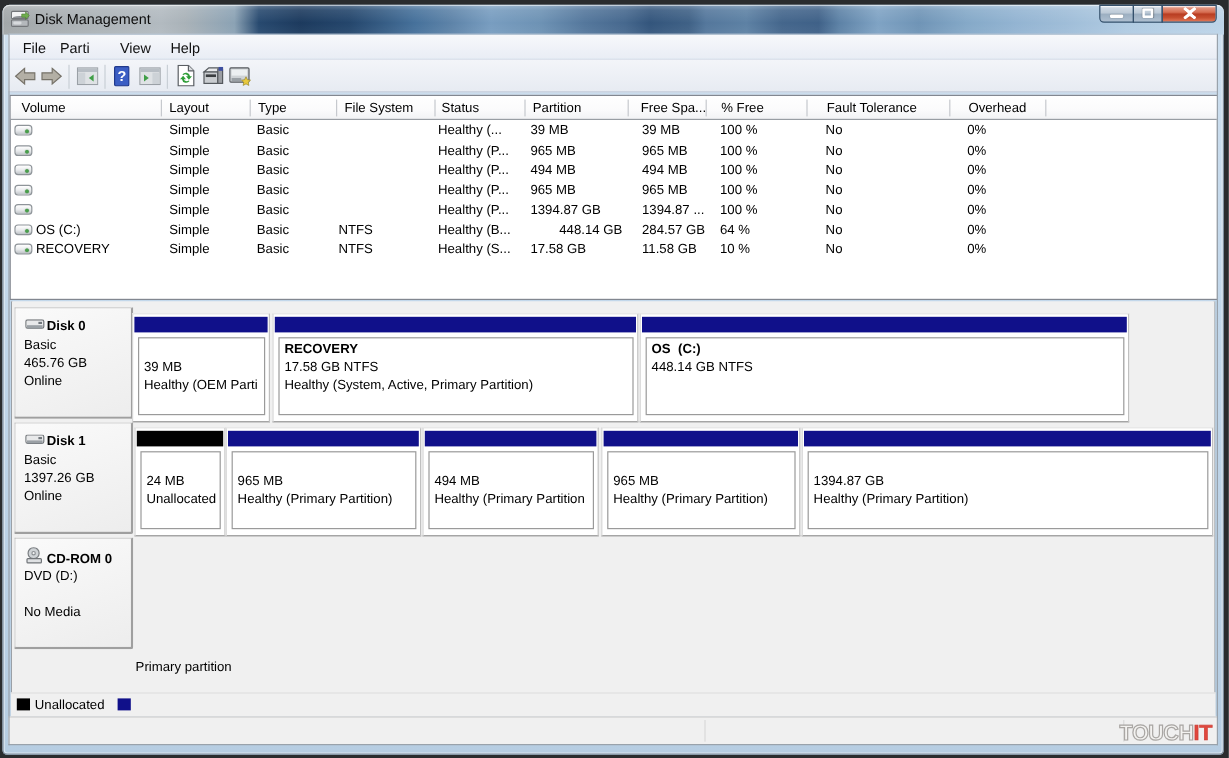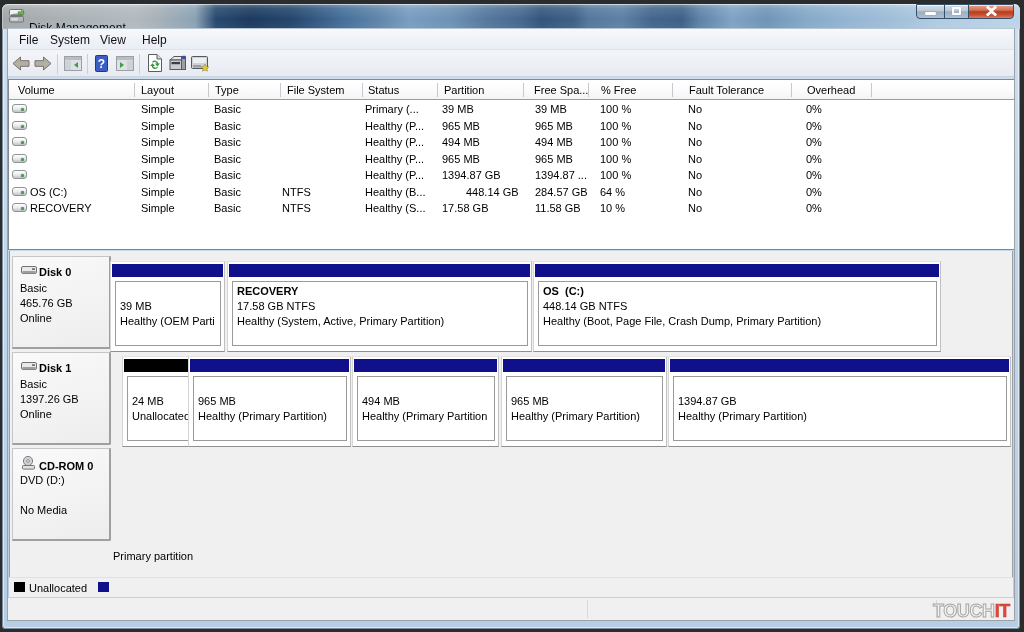--- a/index.html
+++ b/index.html
@@ -19,21 +19,21 @@
       linear-gradient(180deg, rgba(255,255,255,.30) 0%, rgba(255,255,255,.10) 18%, rgba(255,255,255,.04) 45%, rgba(255,255,255,0) 60%, rgba(255,255,255,.05) 100%),
       linear-gradient(90deg,
         #a2a7a9 0%, #adb4b8 8%, #b2bac0 13%, #a9b2b8 15%,
         #8ba2b4 19%, #27496f 21%, #1c3a5e 24.4%, #24466c 28.4%,
         #46719b 33.8%, #5d83a8 36.7%, #789dc0 40%, #6d92b4 44.1%,
         #54779c 47.7%, #46688e 51%, #33557c 53%, #3f6186 56.2%,
         #54779c 57.6%, #5d81a4 60.9%, #44668c 63.8%, #3f6188 66.8%,
         #5d82a6 68.5%, #7fa3c4 71.7%, #6f94b6 75%, #85a9c8 79%, #93b4d2 83%, #9fbdd8 87%, #b0cbe2 92%, #bdd4e8 100%);
     box-shadow: inset 0 1px 0 rgba(255,255,255,.55), inset 1px 0 0 rgba(255,255,255,.3);
   }
-  .ttext { position:absolute; left:29px; top:9px; font-size:12px; color:#0c0c0c;margin-top:12px; }
+  .ttext { position:absolute; left:29px; top:9px; font-size:12px; color:#0c0c0c; }
   #wbtns { position:absolute; left:916px; top:4px; width:100px; height:15px; }
   .wb { position:absolute; top:0; height:15px; border:1px solid #35506b; box-shadow: inset 0 1px 0 rgba(255,255,255,.7); background:linear-gradient(180deg,#d5dfe9 0%,#bcc9d6 45%,#9cafc1 52%,#aebfd0 100%); }
   .wb.min { left:0; width:29px; border-radius:0 0 0 4px; }
   .wb.max { left:28px; width:25px; }
   .wb.cls { left:52px; width:46px; border-radius:0 0 4px 0;
     background:linear-gradient(180deg,#e7a492 0%,#d66e52 40%,#b83d22 52%,#c64f30 75%,#e2795a 100%); }
   
   #menubar { position:absolute; left:7px; top:29px; width:1008px; height:21px;
     background:linear-gradient(180deg,#f7f8fb,#e9edf5); border-bottom:1px solid #dde2ec; }
   .mi { position:absolute; top:4px; font-size:12px; color:#111; }
@@ -91,21 +91,21 @@
   <div class="abs" style="left:9px;top:8px;width:11px;height:3px;background:#fff;border-radius:1px;box-shadow:0 0 1px rgba(0,0,0,.45)"></div>
   <div class="abs" style="left:36px;top:3px;width:9px;height:8px;border:2px solid #fff;border-radius:1px;box-shadow:0 0 1px rgba(0,0,0,.45)"></div>
   <svg class="abs" style="left:69px; top:2px" width="13" height="10" viewBox="0 0 14 11">
     <path d="M2 1 L7 4.5 L12 1 M2 10 L7 6.5 L12 10" stroke="#fff" stroke-width="2.6" fill="none"></path>
     <path d="M2 0.5 L12 10.5 M12 0.5 L2 10.5" stroke="#fff" stroke-width="2.4"></path>
   </svg>
 </div>
 <div class="abs" style="left:7px; top:28px; width:1008px; height:593px; border:1px solid #99a2ab; border-top:1px solid #b8c6d4; z-index:50; pointer-events:none"></div>
 <div id="menubar">
   <div class="mi" style="left:12px">File</div>
-  <div class="mi" style="left:43px">System</div>
+  <div class="mi" style="left:43px">Parti</div>
   <div class="mi" style="left:93px">View</div>
   <div class="mi" style="left:135px">Help</div>
 </div>
 <div id="toolbar"></div>
 <div id="toolicons">
 
   <svg class="abs" style="left:12px; top:56px" width="18" height="15" viewBox="0 0 18 15">
     <path d="M1 7.5 L8.5 1 V4.7 H17 V10.3 H8.5 V14 Z" fill="#b3afa5" stroke="#77736a" stroke-width="1"></path>
   </svg>
   <svg class="abs" style="left:34px; top:56px" width="18" height="15" viewBox="0 0 18 15">
@@ -178,21 +178,21 @@
 <div class="hsep" style="left:523px; top:83px"></div>
 <div class="hsep" style="left:588px; top:83px"></div>
 <div class="hsep" style="left:672px; top:83px"></div>
 <div class="hsep" style="left:791px; top:83px"></div>
 <div class="hsep" style="left:871px; top:83px"></div>
 <div id="rows">
 
   <div class="vicon" style="left:12px; top:104px"></div>
   <div class="cell" style="left:141px; top:103px">Simple</div>
   <div class="cell" style="left:214px; top:103px">Basic</div>
-  <div class="cell" style="left:365px; top:103px">Primary (...</div>
+  <div class="cell" style="left:365px; top:103px">Healthy (...</div>
   <div class="cell" style="left:442px; top:103px">39 MB</div>
   <div class="cell" style="left:535px; top:103px">39 MB</div>
   <div class="cell" style="left:600px; top:103px">100 %</div>
   <div class="cell" style="left:688px; top:103px">No</div>
   <div class="cell" style="left:806px; top:103px">0%</div>
 
   <div class="vicon" style="left:12px; top:121px"></div>
   <div class="cell" style="left:141px; top:120px">Simple</div>
   <div class="cell" style="left:214px; top:120px">Basic</div>
   <div class="cell" style="left:365px; top:120px">Healthy (P...</div>
@@ -281,35 +281,34 @@
       <div class="pbody"></div>
     <div class="ptxt bold" style="top:23px">RECOVERY</div>
     <div class="ptxt" style="top:38px">17.58 GB NTFS</div>
     <div class="ptxt" style="top:53px">Healthy (System, Active, Primary Partition)</div>
   </div>
   <div class="part" style="left:533px; top:261px; width:408px">
     <div class="pbar"></div>
       <div class="pbody"></div>
     <div class="ptxt bold" style="top:23px">OS&nbsp; (C:)</div>
     <div class="ptxt" style="top:38px">448.14 GB NTFS</div>
-    <div class="ptxt" style="top:53px">Healthy (Boot, Page File, Crash Dump, Primary Partition)</div>
   </div>
 
   <div class="dlabel" style="left:12px; top:352px">
     <svg class="abs" style="left:8px; top:9px" width="17" height="11" viewBox="0 0 17 11">
       <rect x="0.5" y="0.5" width="15" height="7" rx="1.5" fill="#e8e9ea" stroke="#707478"></rect>
       <rect x="1.5" y="5" width="13" height="2.4" fill="#9aa0a5"></rect>
       <rect x="11" y="2.2" width="3" height="1.8" fill="#70767b"></rect>
     </svg>
     <div class="dl-title" style="left:26px; top:9px">Disk 1</div>
     <div class="dl-line" style="top:25px">Basic</div>
     <div class="dl-line" style="top:40px">1397.26 GB</div>
     <div class="dl-line" style="top:55px">Online</div>
   </div>
-  <div class="part" style="left:122px; top:356px; width:76px">
+  <div class="part" style="left:112px; top:356px; width:76px">
     <div class="pbar black"></div>
       <div class="pbody"></div>
     <div class="ptxt" style="top:38px">24 MB</div>
     <div class="ptxt" style="top:53px">Unallocated</div>
   </div>
   <div class="part" style="left:188px; top:356px; width:163px">
     <div class="pbar"></div>
       <div class="pbody"></div>
     <div class="ptxt" style="top:38px">965 MB</div>
     <div class="ptxt" style="top:53px">Healthy (Primary Partition)</div>

